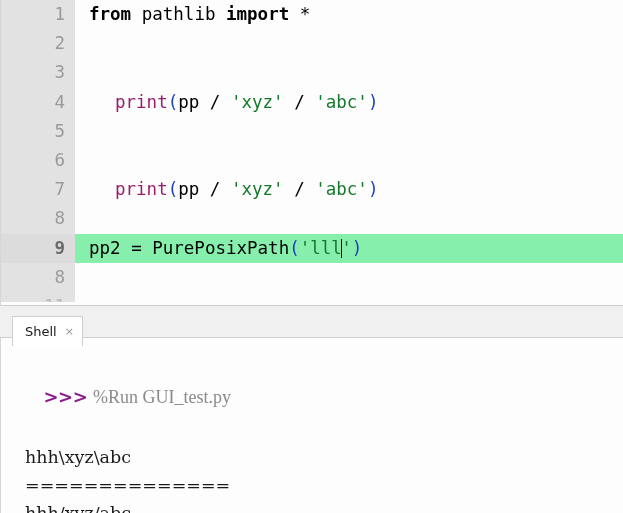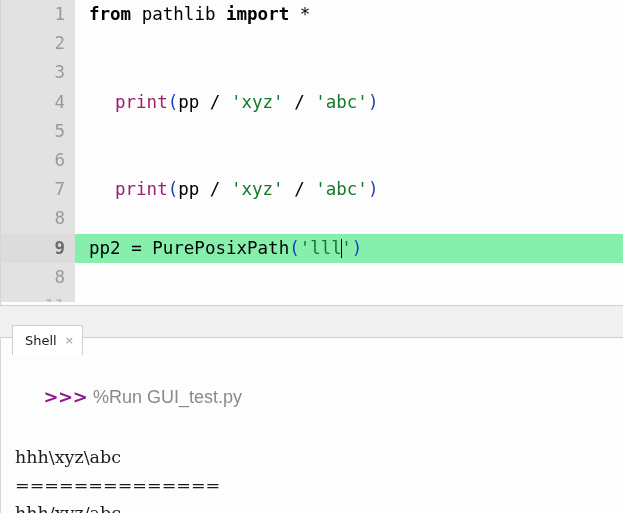--- a/index.html
+++ b/index.html
@@ -120,21 +120,21 @@
   .tab {
     height: 30px;
     background: #ffffff;
     border: 1px solid #cfcfcf;
     border-bottom: none;
     display: flex;
     align-items: center;
     padding: 0 8px 0 12px;
     box-sizing: border-box;
     position: relative;
-    top: 18px;
+    top: 9px;
   }
   .tab-label {
     font-family: "DejaVu Sans", sans-serif;
     font-size: 13px;
     color: #1a1a1a;
   }
   .tab-close {
     margin-left: 8px;
     font-size: 11px;
     color: #9a9a9a;
@@ -149,33 +149,33 @@
     border-left: 1px solid #d6d6d6;
     box-sizing: border-box;
     padding: 14px 0 0 0;
     overflow: hidden;
   }
   .shell-line {
     font-family: "DejaVu Serif", serif;
     font-size: 17.5px;
     line-height: 28px;
     white-space: pre;
-    padding-left: 14px;
+    padding-left: 24px;
     color: #1a1a1a;
   }
   .shell-prompt {
     color: #8d1a8d;
     font-family: "DejaVu Sans", sans-serif;
     font-weight: bold;
     font-size: 18px;
     letter-spacing: -0.5px;
   }
   .shell-cmd {
     color: #8a8a8a;
-    font-family: Liberation Sans, sans-serif;
+    font-family: Liberation Serif, serif;
     font-size: 18px;
   }
   .shell-prompt-line {
     padding-left: 12px;
     line-height: 30px;
     white-space: pre;
   }
   .shell-out {
     color: #1a1a1a;
   }

